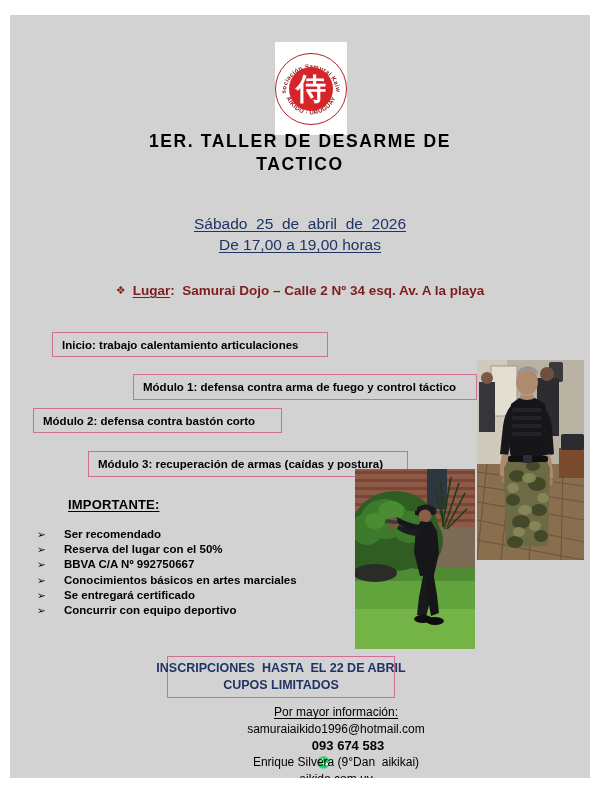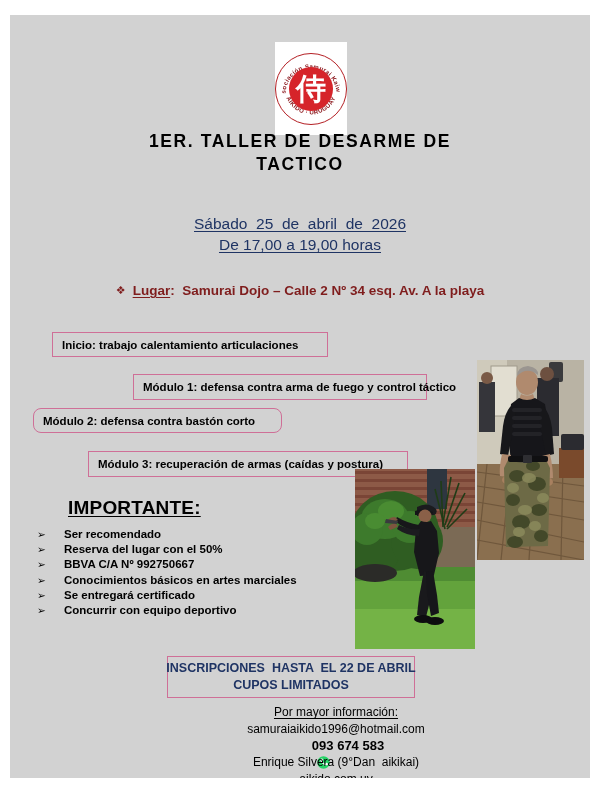--- a/index.html
+++ b/index.html
@@ -137,28 +137,28 @@
     font-weight: bold;
     font-size: 11.5px;
     box-sizing: border-box;
     display: flex;
     align-items: center;
     white-space: nowrap;
   }
   .pbox span { padding: 0 9px; }
 
   #box-inicio   { left: 42px;  top: 317px; width: 276px; height: 25px; }
-  #box-mod1     { left: 123px; top: 359px; width: 294px; height: 26px; }
-  #box-mod2     { left: 23px;  top: 393px; width: 249px; height: 25px; border-radius: 8px; }
+  #box-mod1     { left: 123px; top: 359px; width: 344px; height: 26px; }
+  #box-mod2     { left: 23px;  top: 393px; width: 249px; height: 25px; }
   #box-mod3     { left: 78px;  top: 436px; width: 320px; height: 26px; }
 
   #box-inscripciones {
     left: 157px;
     top: 641px;
-    width: 248px;
+    width: 228px;
     height: 42px;
     border: 1.5px solid #cf6f97;
     box-sizing: border-box;
     position: absolute;
     color: #1f3464;
     font-weight: bold;
     font-size: 12.5px;
     text-align: center;
     display: flex;
     flex-direction: column;
@@ -168,21 +168,21 @@
     white-space: pre;
   }
 
   
   .importante-head {
     position: absolute;
     left: 58px;
     top: 482px;
     color: #000000;
     font-weight: bold;
-    font-size: 19px;
+    font-size: 13px;
     text-decoration: underline;
     text-underline-offset: 2px;
     letter-spacing: 0.2px;
   }
   .bullets {
     position: absolute;
     left: 27px;
     top: 512px;
     width: 330px;
     margin: 0;

